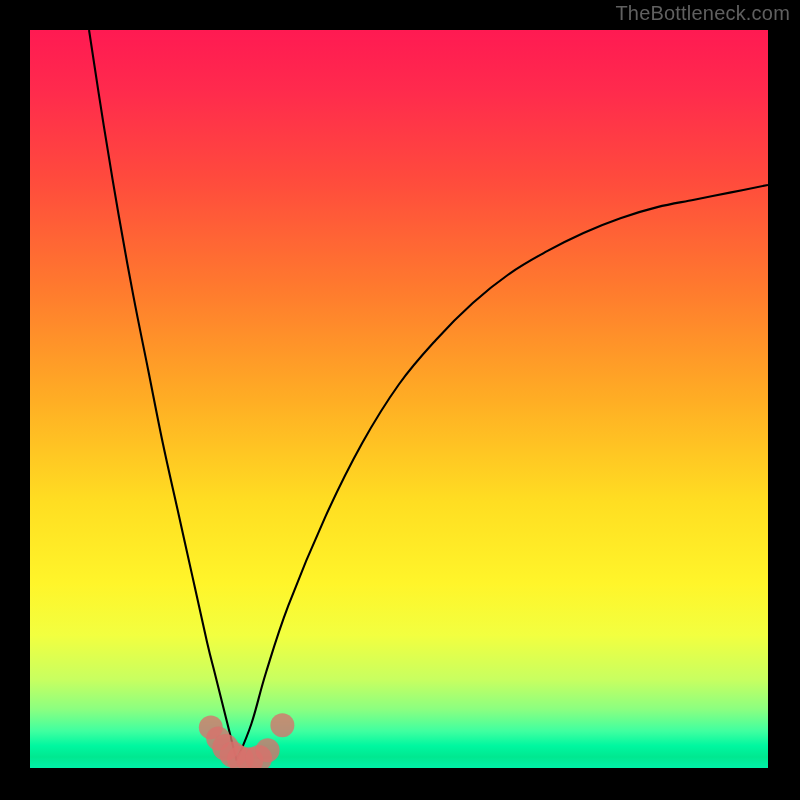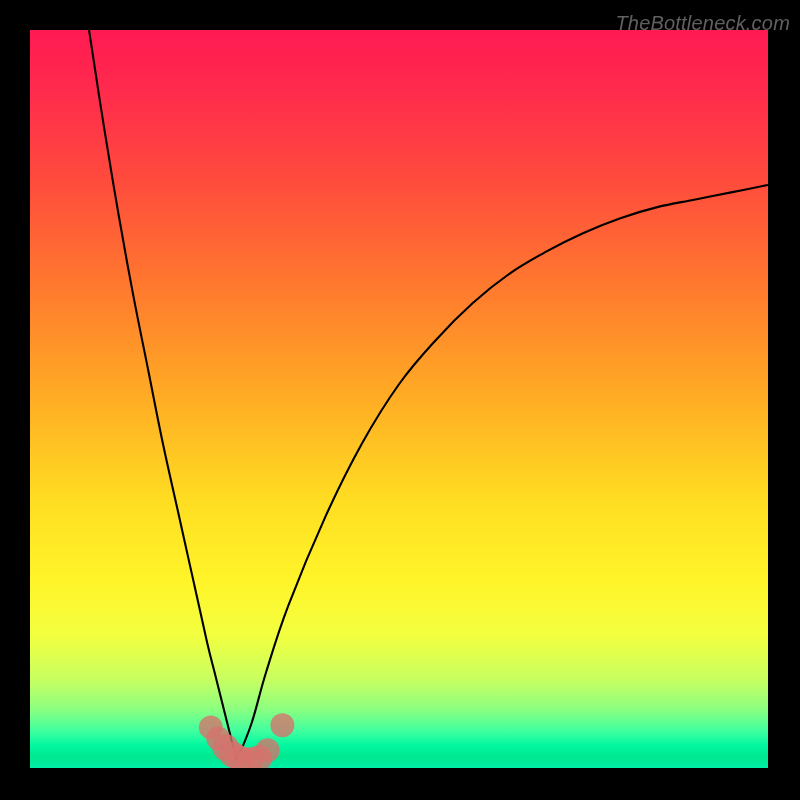--- a/index.html
+++ b/index.html
@@ -40,28 +40,27 @@
       #c8ff60 88%,
       #8cff80 92%,
       #40ffa0 95%,
       #00f7a0 97%,
       #00e890 98.5%,
       #00f0a8 100%
     );
   }
   .watermark {
     position: absolute;
-    top: 12px;
+    top: 2px;
     right: 10px;
     color: #606060;
     font-size: 20px;
     font-weight: 500;
     letter-spacing: 0.2px;
     user-select: none;
-    font-style: italic;
   }
   svg.curves {
     position: absolute;
     inset: 0;
   }
   .dot {
     fill: #d9716b;
     fill-opacity: 0.78;
     stroke: none;
   }

